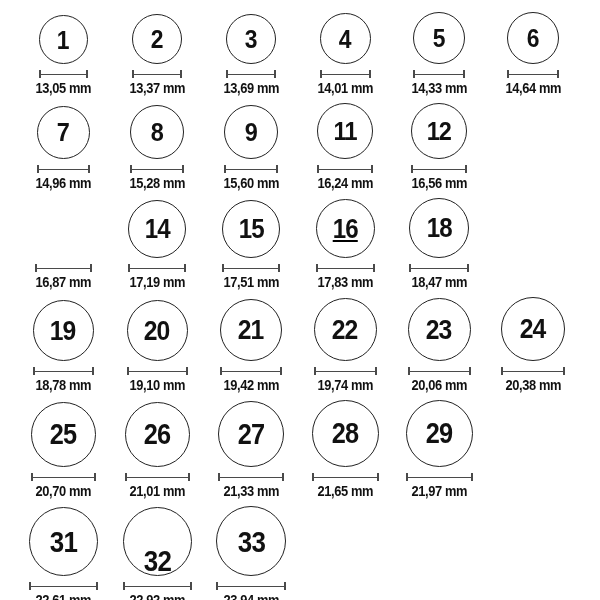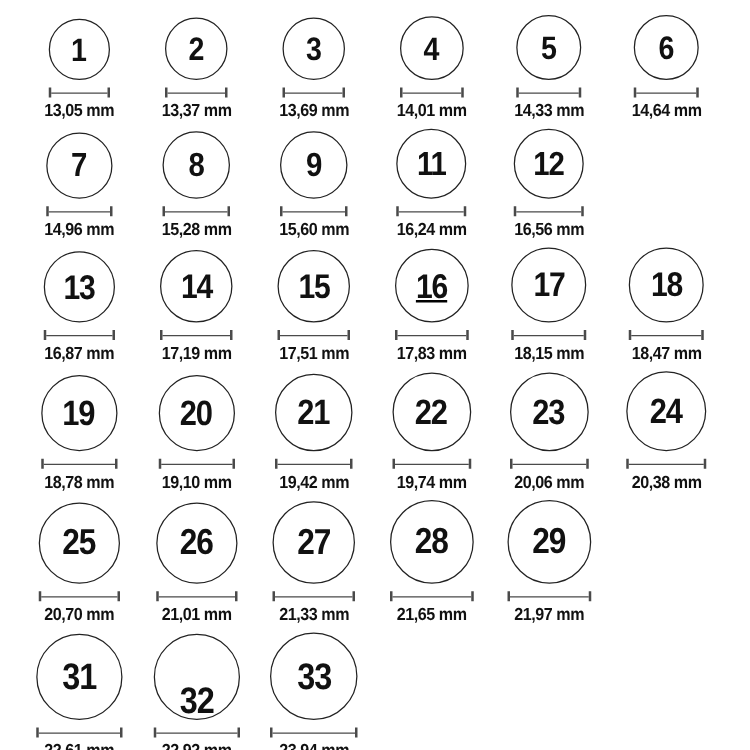--- a/index.html
+++ b/index.html
@@ -160,23 +160,20 @@
       <div class="cell">
         <div class="circle" style="width: 56px; height: 56px;">
           <span class="num" style="font-size: 26.7px;">12</span>
         </div>
         <div class="dim-line" style="width: 56px;"></div>
         <div class="dia-label">16,56 mm</div>
       </div>
     </div>
     <div class="row">
       <div class="cell">
-        <div class="circle" style="width: 57px; height: 57px;">
-          <span class="num" style="font-size: 27.4px;">13</span>
-        </div>
         <div class="dim-line" style="width: 57px;"></div>
         <div class="dia-label">16,87 mm</div>
       </div>
       <div class="cell">
         <div class="circle" style="width: 58px; height: 58px; text-align: center;">
           <span class="num" style="font-size: 27.4px;">14</span>
         </div>
         <div class="dim-line" style="width: 58px;"></div>
         <div class="dia-label">17,19 mm</div>
       </div>
@@ -186,27 +183,20 @@
         </div>
         <div class="dim-line" style="width: 58px;"></div>
         <div class="dia-label">17,51 mm</div>
       </div>
       <div class="cell">
         <div class="circle" style="width: 59px; height: 59px; text-decoration: underline;">
           <span class="num" style="font-size: 27.4px;">16</span>
         </div>
         <div class="dim-line" style="width: 59px;"></div>
         <div class="dia-label">17,83 mm</div>
-      </div>
-      <div class="cell">
-        <div class="circle" style="width: 60px; height: 60px;">
-          <span class="num" style="font-size: 27.4px;">17</span>
-        </div>
-        <div class="dim-line" style="width: 60px;"></div>
-        <div class="dia-label">18,15 mm</div>
       </div>
       <div class="cell">
         <div class="circle" style="width: 60px; height: 60px;">
           <span class="num" style="font-size: 27.4px;">18</span>
         </div>
         <div class="dim-line" style="width: 60px;"></div>
         <div class="dia-label">18,47 mm</div>
       </div>
     </div>
     <div class="row">

